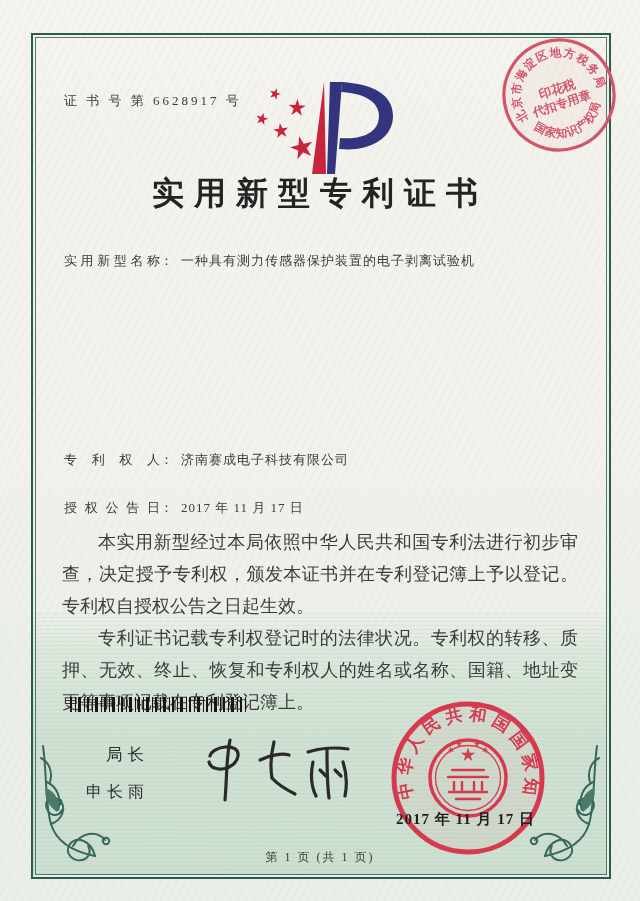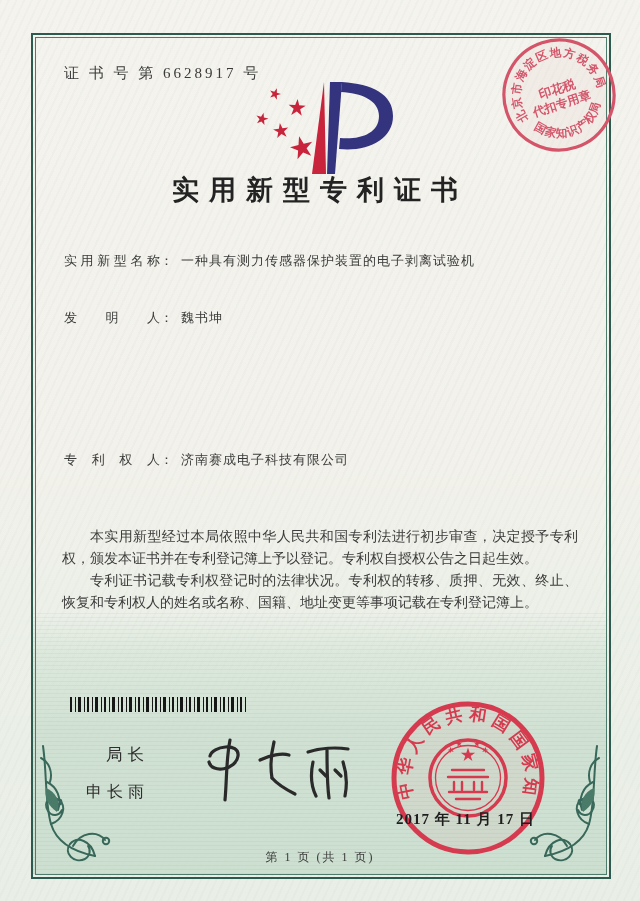--- a/index.html
+++ b/index.html
@@ -19,39 +19,39 @@
   .tint-band{
     position:absolute;left:33px;top:612px;width:574px;height:262px;z-index:1;pointer-events:none;
     background:
       repeating-linear-gradient(0deg,rgba(110,160,130,0.09) 0 1px,transparent 1px 4px),
       linear-gradient(180deg,rgba(212,228,214,0) 0%,rgba(209,226,212,0.55) 16%,rgba(204,223,208,0.85) 45%,rgba(202,222,206,0.92) 100%);
   }
   .frame{position:absolute;left:31px;top:33px;width:576px;height:842px;border:2px solid #2d5a4e;z-index:2;pointer-events:none;}
   .frame-inner{position:absolute;inset:2px;border:1px solid #4d7c6c;}
   .content{position:absolute;inset:0;z-index:3;}
 
-  .cert-number{position:absolute;left:64px;top:64px;font-size:15px;letter-spacing:3px;color:#3a3a3a;}
+  .cert-number{position:absolute;left:64px;top:92px;font-size:13px;letter-spacing:3px;color:#3a3a3a;}
 
   .logo{position:absolute;left:238px;top:80px;width:165px;height:96px;}
 
   .title{
     position:absolute;left:0;right:0;top:172px;text-align:center;
-    font-size:27px;font-weight:bold;letter-spacing:10px;color:#232323;
+    font-size:32px;font-weight:bold;letter-spacing:10px;color:#232323;
   }
 
   .field-row{position:absolute;left:64px;width:520px;font-size:13px;color:#3b3b3b;white-space:nowrap;}
   .field-label{display:inline-block;width:96px;text-align:justify;text-align-last:justify;}
   .field-colon{display:inline-block;margin:0 2px 0 0;}
   .field-value{display:inline-block;margin-left:6px;letter-spacing:1px;}
   .row-0{top:252px;} .row-1{top:309px;} .row-2{top:357px;}
   .row-3{top:403px;} .row-4{top:451px;} .row-5{top:499px;}
 
   .body-text{
     position:absolute;left:62px;top:526px;width:516px;
-    font-size:14px;line-height:22px;color:#3c3c3c;text-align:justify;
+    font-size:18px;line-height:32px;color:#3c3c3c;text-align:justify;
   }
   .body-text p{margin:0;text-indent:2em;}
 
   .barcode{
     position:absolute;left:70px;top:697px;width:178px;height:15px;
     background:repeating-linear-gradient(90deg,
       #161616 0 2px,transparent 2px 5px,
       #161616 5px 6px,transparent 6px 8px,
       #161616 8px 11px,transparent 11px 14px,
       #161616 14px 15px,transparent 15px 17px);
@@ -107,25 +107,25 @@
         <polygon points="92,2 104,2 97,94 89,94"></polygon>
         <path d="M104,2 C134,4 155,14 155,36 C155,60 129,72 101,69 L102,58 C121,60 141,54 141,36 C141,20 123,13 103,12 Z"></path>
       </g>
     </svg>
 
     <div class="title">实用新型专利证书</div>
 
     <div class="field-row row-0">
       <span class="field-label">实用新型名称</span><span class="field-colon">：</span><span class="field-value">一种具有测力传感器保护装置的电子剥离试验机</span>
     </div>
-    <div class="field-row row-1">
-      <span class="field-label">发明人</span><span class="field-colon">：</span><span class="field-value">魏书坤</span>
-    </div>
     <div class="field-row row-4">
       <span class="field-label">专利权人</span><span class="field-colon">：</span><span class="field-value">济南赛成电子科技有限公司</span>
+    </div>
+    <div class="field-row row-5">
+      <span class="field-label">授权公告日</span><span class="field-colon">：</span><span class="field-value">2017 年 11 月 17 日</span>
     </div>
 
     <div class="body-text">
       <p>本实用新型经过本局依照中华人民共和国专利法进行初步审查，决定授予专利权，颁发本证书并在专利登记簿上予以登记。专利权自授权公告之日起生效。</p>
       <p>专利证书记载专利权登记时的法律状况。专利权的转移、质押、无效、终止、恢复和专利权人的姓名或名称、国籍、地址变更等事项记载在专利登记簿上。</p>
     </div>
 
     <div class="barcode"></div>
 
     <div class="officer-title">局长</div>

